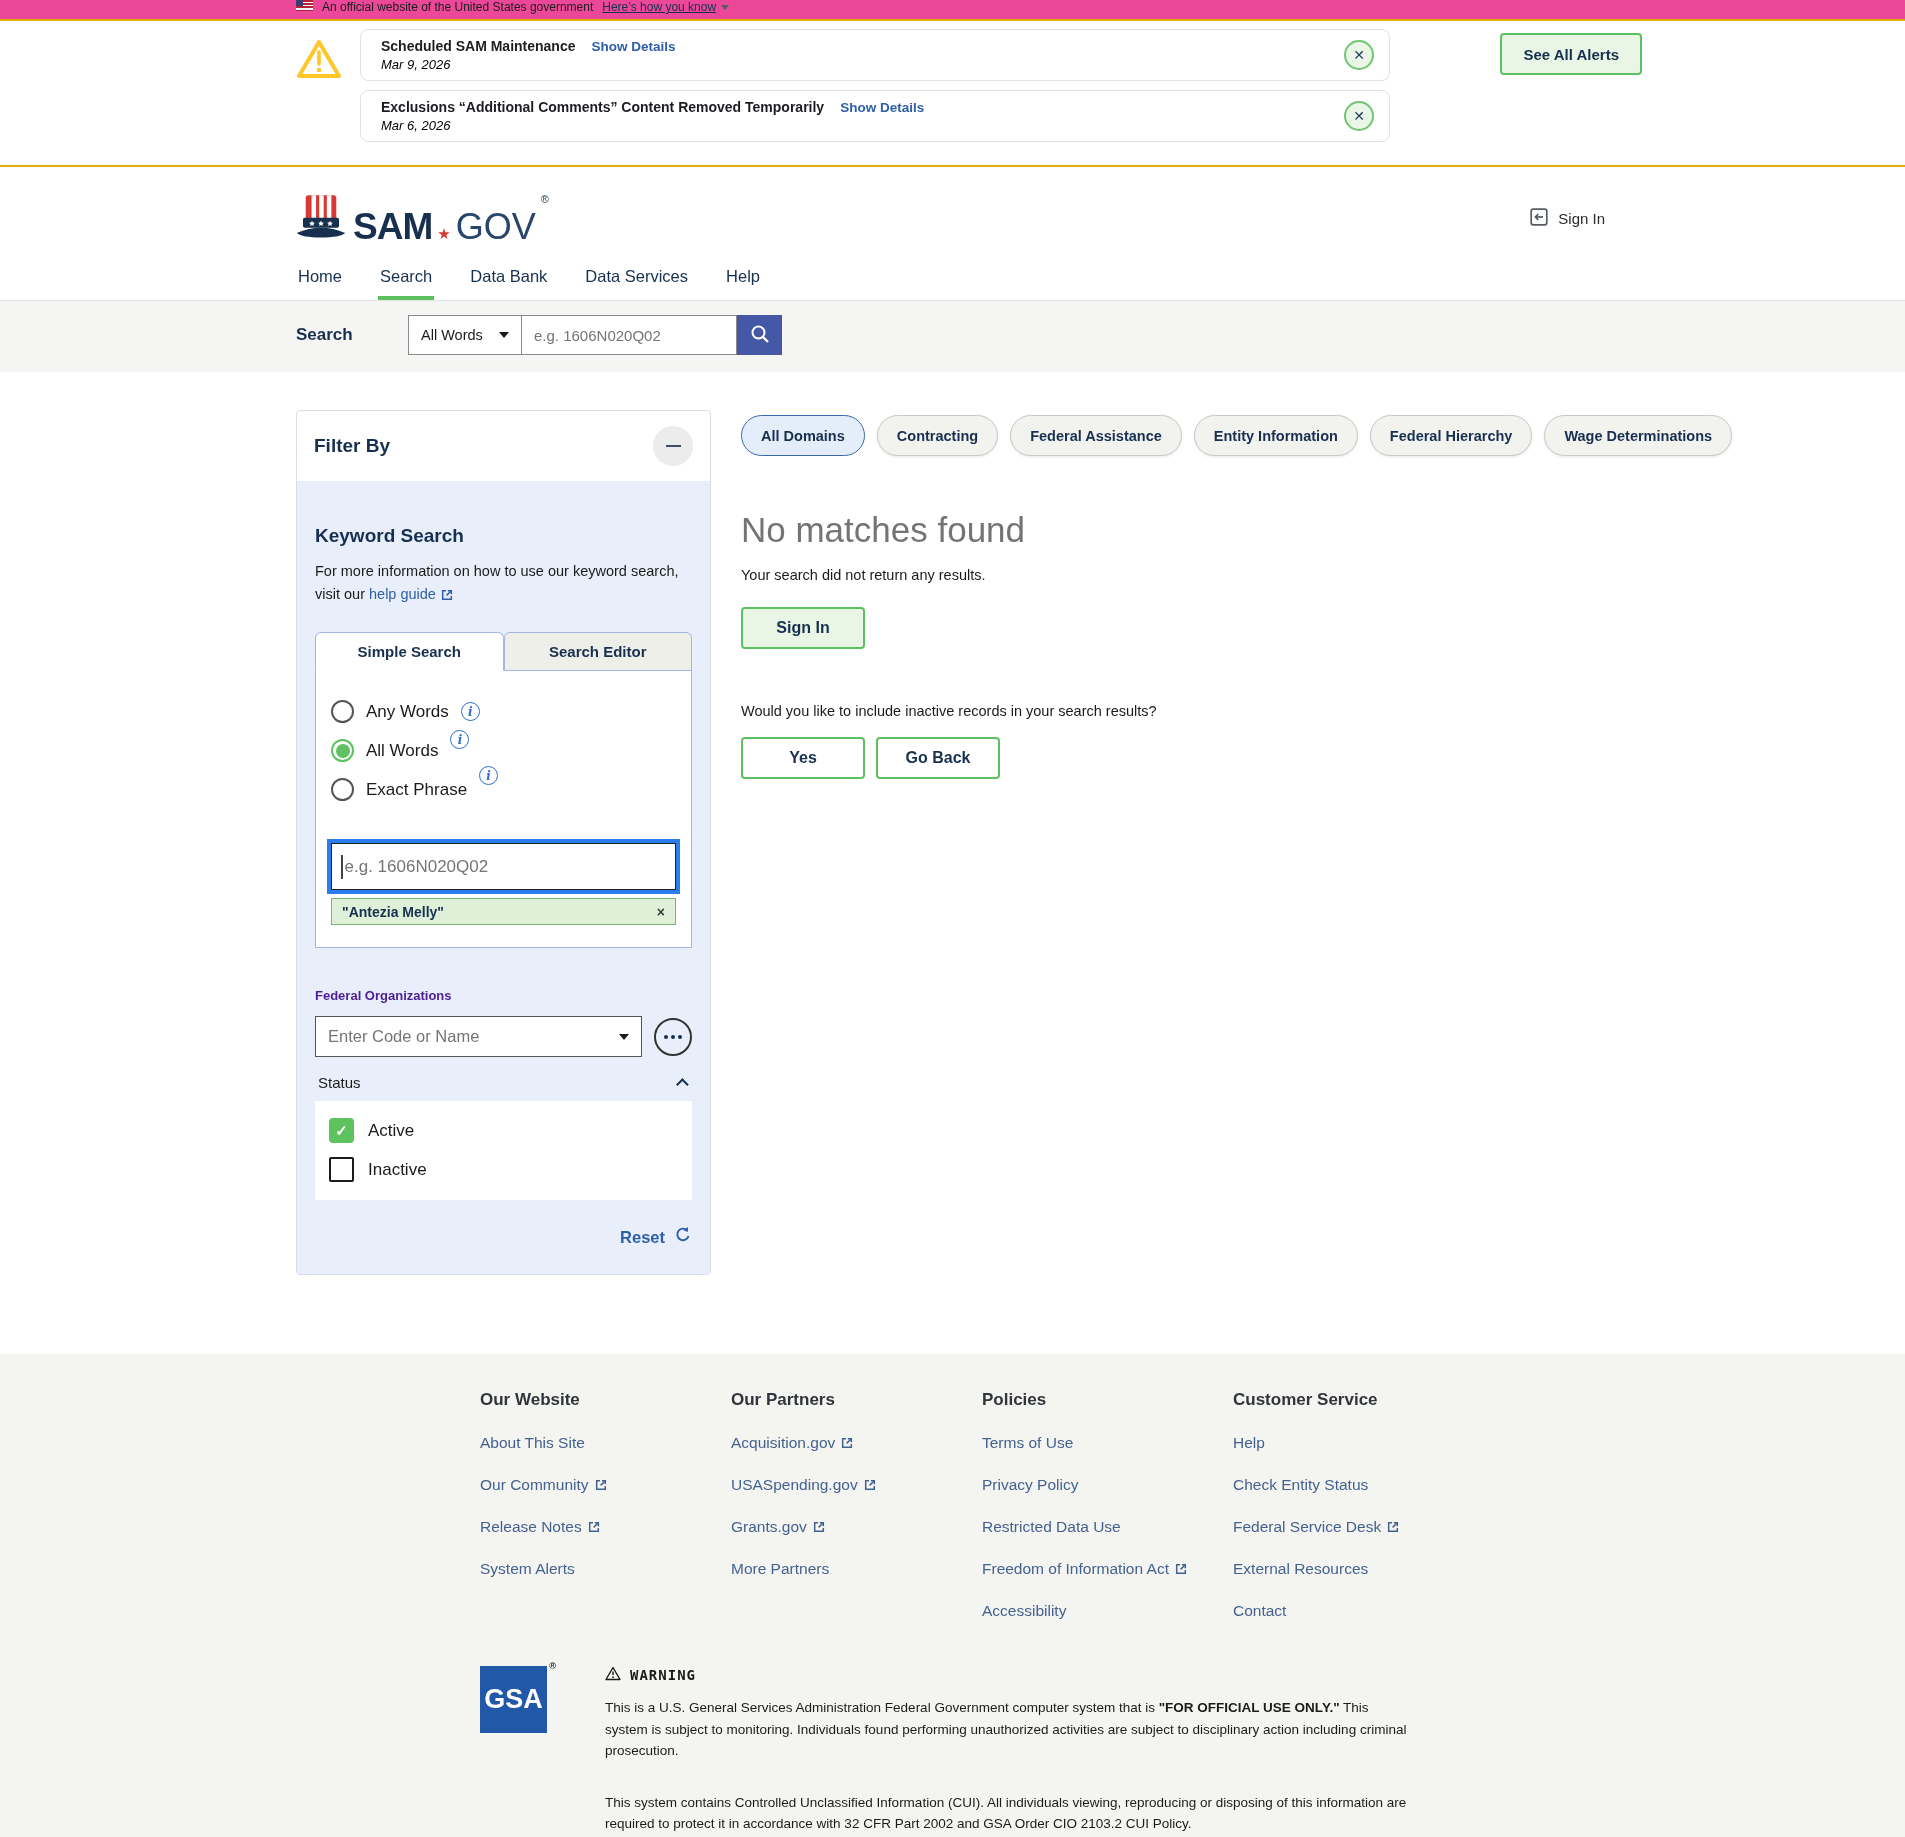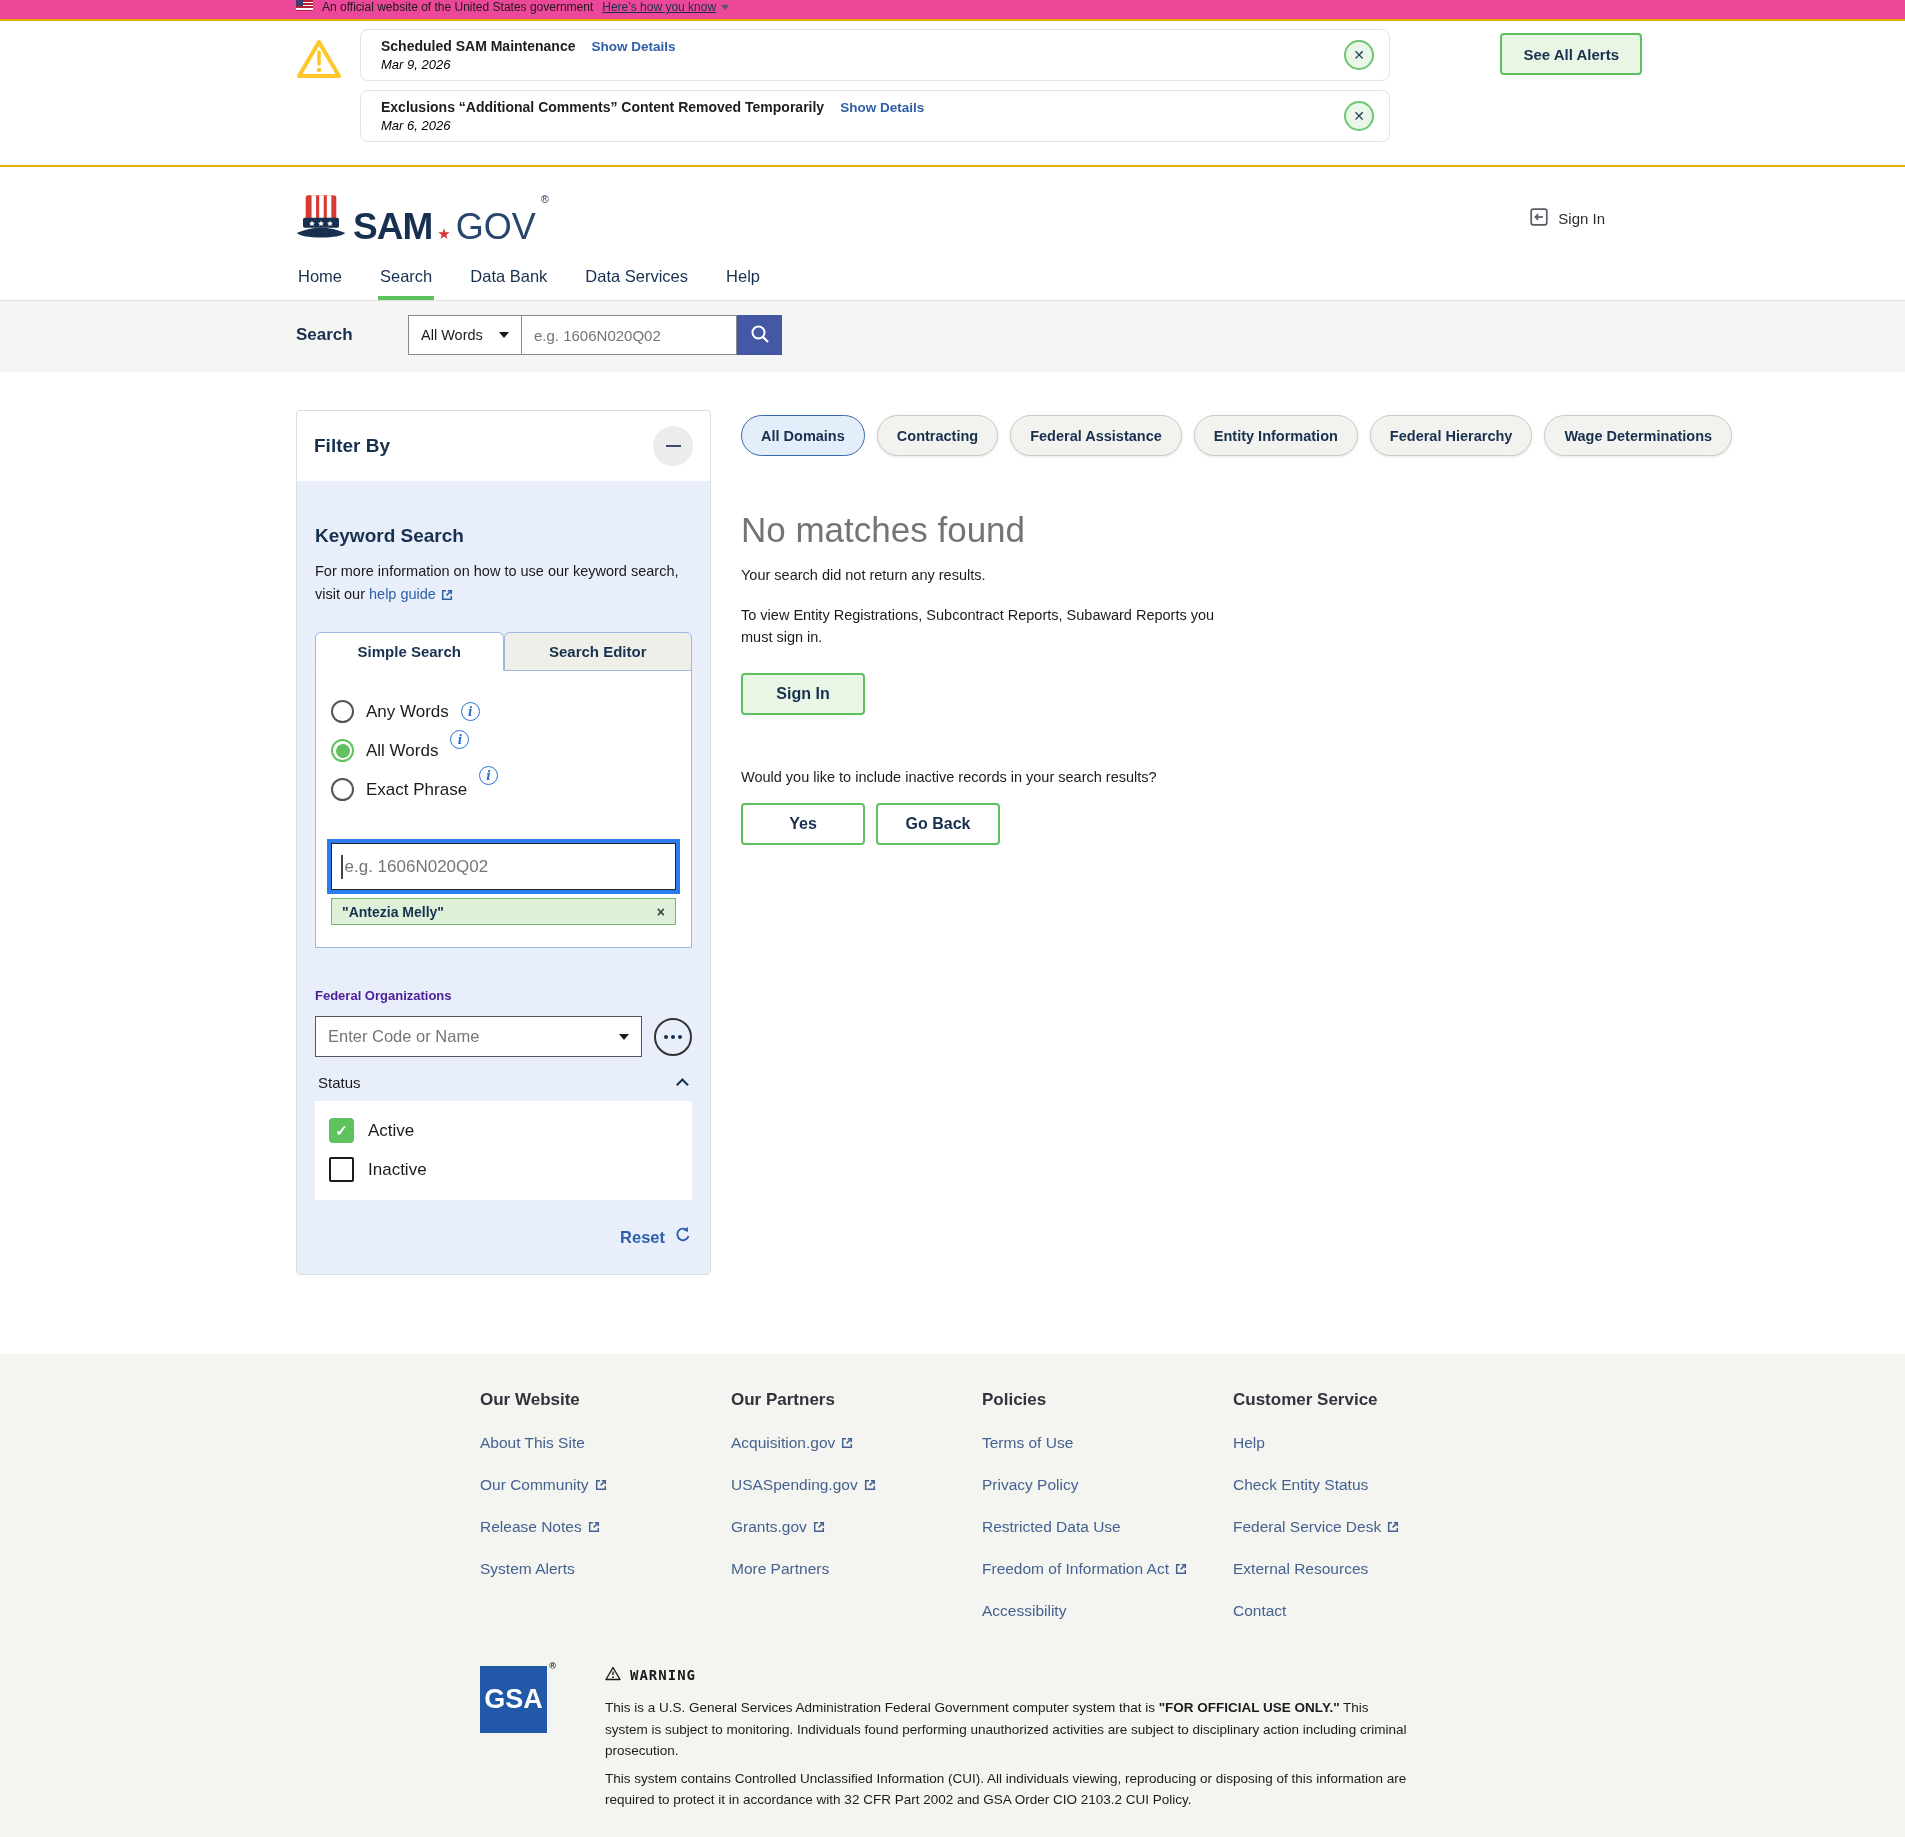--- a/index.html
+++ b/index.html
@@ -103,21 +103,21 @@
   .footer-links{background:#f4f4f1;display:flex;padding:36px 0 8px 480px}
   .f-col{width:251px}
   .f-heading{font-size:17px;font-weight:bold;color:#30343c;margin-bottom:4px}
   .f-link{display:flex;align-items:center;gap:6px;margin-top:24px;font-size:15.5px;color:#44628f;cursor:pointer}
   .gsa-row{background:#f4f4f1;display:flex;gap:58px;padding:38px 0 50px 480px}
   .gsa-logo{width:67px;height:67px;background:#2158a8;color:#fff;display:flex;align-items:center;justify-content:center;font-size:27px;font-weight:bold;position:relative;flex:none}
   .gsa-reg{position:absolute;top:-5px;right:-9px;font-size:9px;color:#1b1b1b}
   .warning-block{width:805px}
   .warn-heading{display:flex;align-items:center;gap:9px;font-family:"DejaVu Sans Mono",monospace;font-weight:bold;font-size:14px;letter-spacing:1px;color:#1b1b1b}
   .warn-p{margin-top:13px;font-size:13.5px;line-height:1.6;color:#1b1b1b}
-  .warn-p.second{margin-top:6px}
+  .warn-p.second{margin-top:30px}
 </style>
 </head>
 <body>
 
 <div class="gov-banner">
   <span class="flag"></span>
   <span>An official website of the United States government</span>
   <a class="banner-link">
       <span>Here’s how you know</span>
       <span class="chev-down"></span>
@@ -310,21 +310,20 @@
     <div class="pills">
       <div class="pill active">All Domains</div>
       <div class="pill">Contracting</div>
       <div class="pill">Federal Assistance</div>
       <div class="pill">Entity Information</div>
       <div class="pill">Federal Hierarchy</div>
       <div class="pill">Wage Determinations</div>
     </div>
     <div class="nm-title">No matches found</div>
     <div class="nm-line1">Your search did not return any results.</div>
-    <div class="nm-line2">To view Entity Registrations, Subcontract Reports, Subaward Reports you must sign in.</div>
     <button class="signin-btn">Sign In</button>
     <div class="question">Would you like to include inactive records in your search results?</div>
     <div class="btn-row">
       <button class="btn-outline">Yes</button>
       <button class="btn-outline">Go Back</button>
     </div>
   </div>
 </div>
 
 <div class="footer-links">

